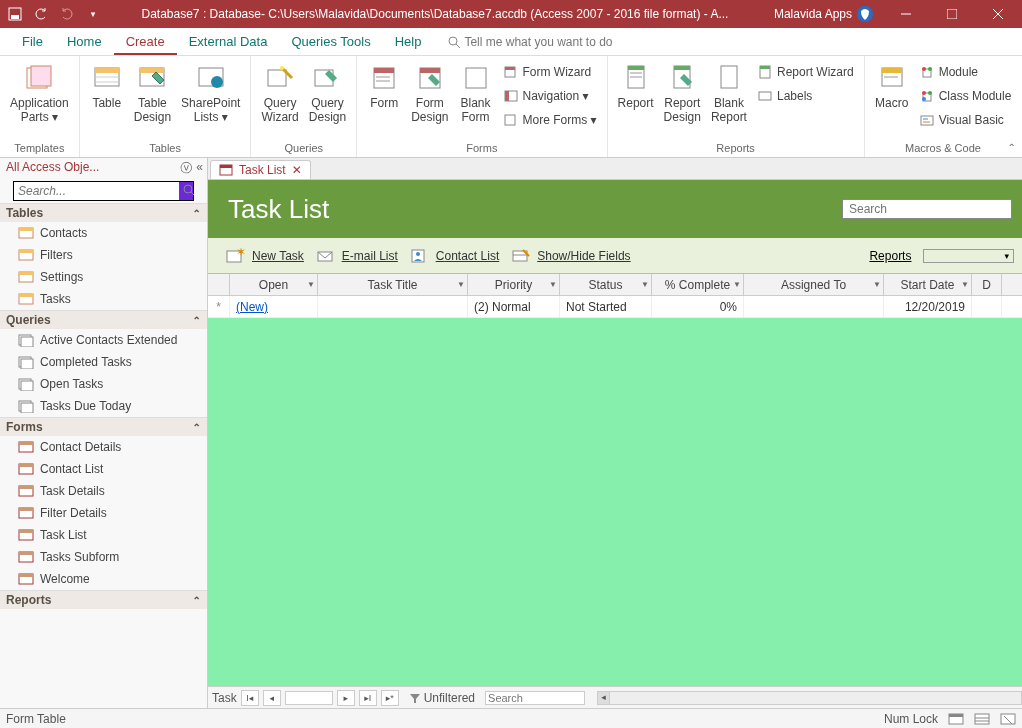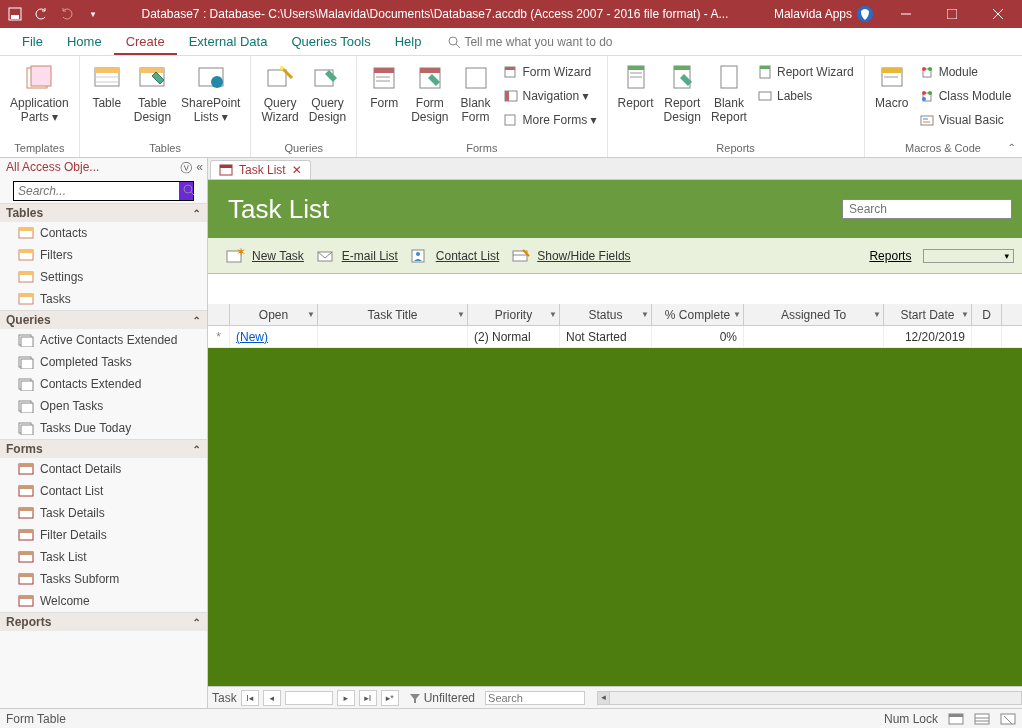--- a/index.html
+++ b/index.html
@@ -38,21 +38,21 @@
 .doctab { display:flex; align-items:center; gap:6px; padding:2px 8px; background:#fff; border:1px solid #ccc; border-bottom:none; border-top-left-radius:3px; border-top-right-radius:3px; font-size:12px; color:#a4373a;}
 .formhead { background:#6b9b3f; height:58px; display:flex; align-items:center; padding-left:20px; color:#fff;}
 .formhead .ftitle { font-size:26px; font-weight:300; flex:1;}
 .formhead .fsearch { display:flex; align-items:center; background:#fff; border:1px solid #888; width:170px; margin-right:10px; padding:2px 6px;}
 .formhead .fsearch input { flex:1; border:none; outline:none; color:#888; font-size:12px;}
 .formactions { background:#e9f0db; height:36px; display:flex; align-items:center; padding-left:18px; gap:12px; border-bottom:1px solid #b5c49d;}
 .formactions .fa { display:flex; align-items:center; gap:6px; color:#3a6; font-size:12px;}
 .formactions .fa span { color:#333; text-decoration:underline; text-decoration-color:#333;}
 .formactions .spacer { flex:1;}
 .formactions .repdd { display:flex; align-items:center; gap:6px; border:1px solid #999; padding:1px 4px; margin-right:8px;}
-.datagrid { flex:1; overflow:auto; background:#4d7c0f;margin-top:30px;}
+.datagrid { flex:1; overflow:auto; background:#86efac;}
 .gridhead { display:flex; background:#f2f2f2; border-bottom:1px solid #ccc; height:22px; position:sticky; top:0;}
 .gridhead .gh { border-right:1px solid #ccc; display:flex; align-items:center; justify-content:center; font-size:12px; color:#444; position:relative; padding:0 4px;}
 .gridhead .gh .dd { position:absolute; right:2px; font-size:8px; color:#666;}
 .gridrow { display:flex; height:22px; border-bottom:1px solid #eee; background:#fff;}
 .gridrow .gc { border-right:1px solid #eee; padding:2px 6px; font-size:12px; color:#333; display:flex; align-items:center;}
 .navrec { height:22px; border-top:1px solid #ccc; display:flex; align-items:center; background:#f5f5f5; font-size:11px; color:#555; padding-left:4px; gap:4px;}
 .navrec .nrbtn { width:18px; height:16px; border:1px solid #ccc; background:#fff; display:flex; align-items:center; justify-content:center; font-size:9px;}
 .navrec input { width:48px; border:1px solid #ccc; padding:0 2px; font-size:11px;}
 .statusbar { height:20px; border-top:1px solid #ccc; display:flex; align-items:center; background:#f5f5f5; font-size:11px; color:#555; padding:0 6px;}
 .statusbar .sright { margin-left:auto; display:flex; gap:10px; align-items:center;}
@@ -457,29 +457,20 @@
             <span>Active Contacts Extended</span>
           </div>
           <div class="navitem">
             <span class="nicon">
               <svg width="16" height="14">
                 <rect x="1" y="2" width="12" height="10" fill="#fff" stroke="#888"></rect>
                 <rect x="3" y="4" width="12" height="10" fill="#fff" stroke="#888"></rect>
               </svg>
             </span>
             <span>Completed Tasks</span>
-          </div>
-          <div class="navitem">
-            <span class="nicon">
-              <svg width="16" height="14">
-                <rect x="1" y="2" width="12" height="10" fill="#fff" stroke="#888"></rect>
-                <rect x="3" y="4" width="12" height="10" fill="#fff" stroke="#888"></rect>
-              </svg>
-            </span>
-            <span>Contacts Extended</span>
           </div>
           <div class="navitem">
             <span class="nicon">
               <svg width="16" height="14">
                 <rect x="1" y="2" width="12" height="10" fill="#fff" stroke="#888"></rect>
                 <rect x="3" y="4" width="12" height="10" fill="#fff" stroke="#888"></rect>
               </svg>
             </span>
             <span>Open Tasks</span>
           </div>

